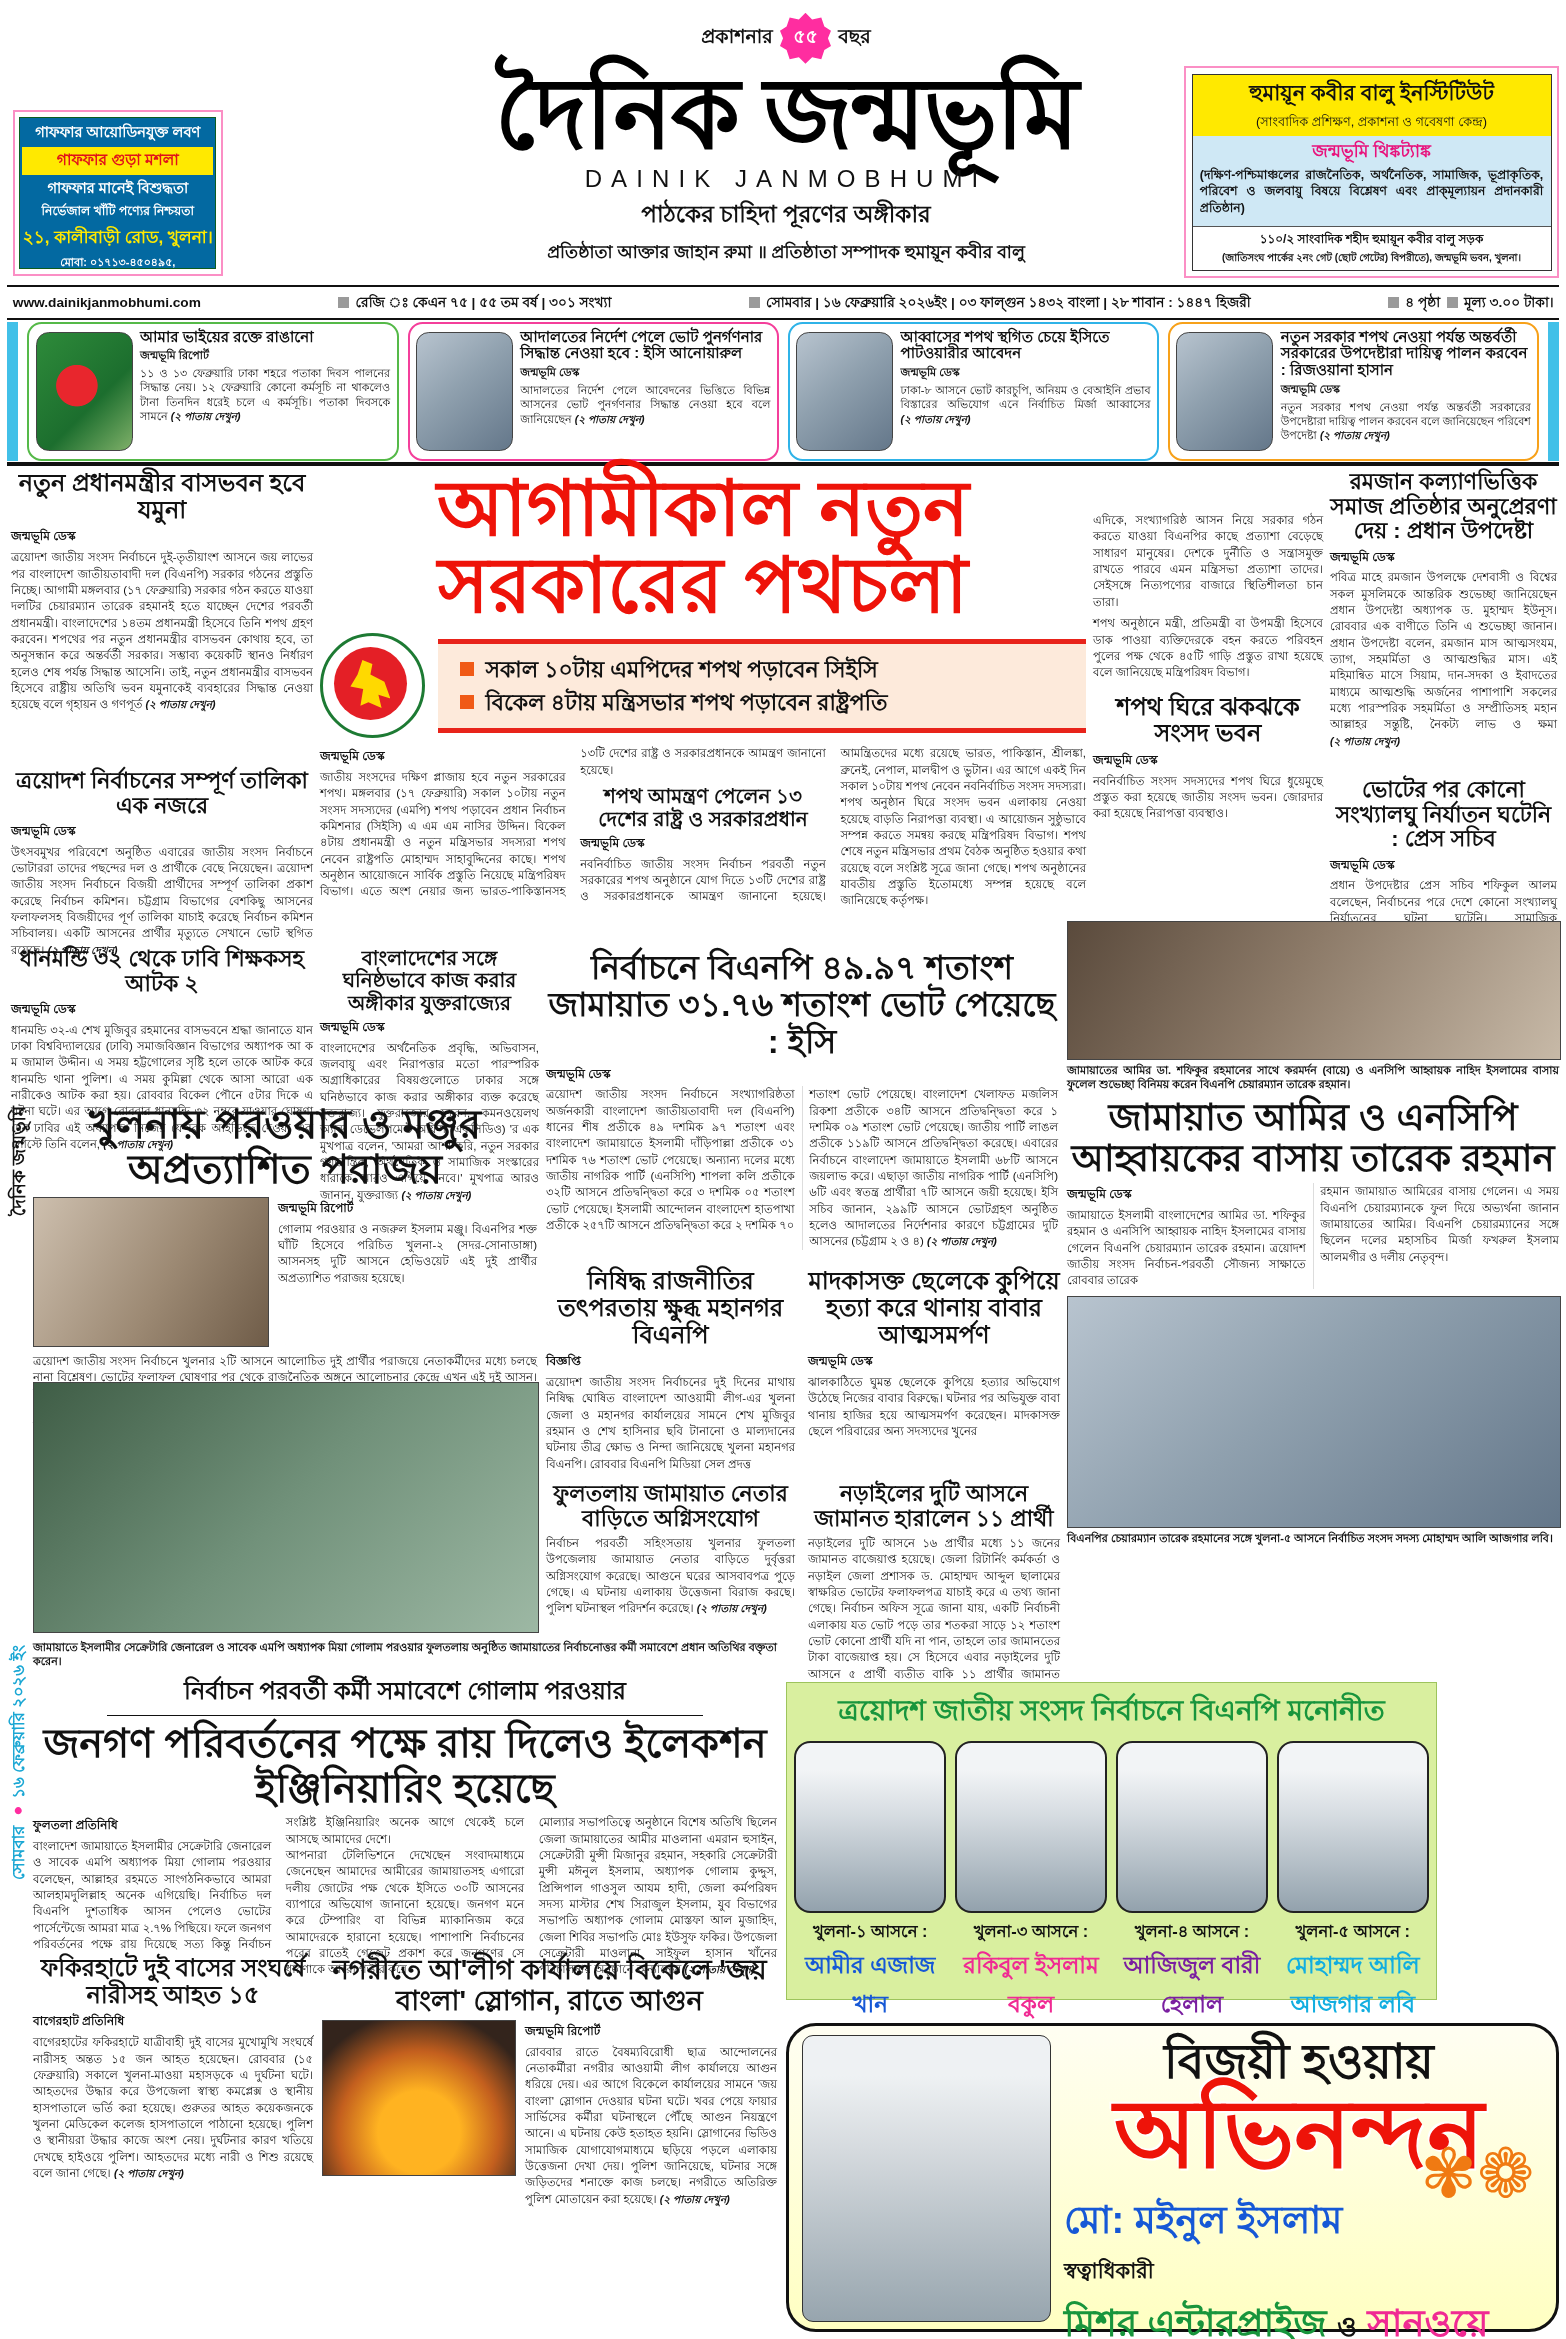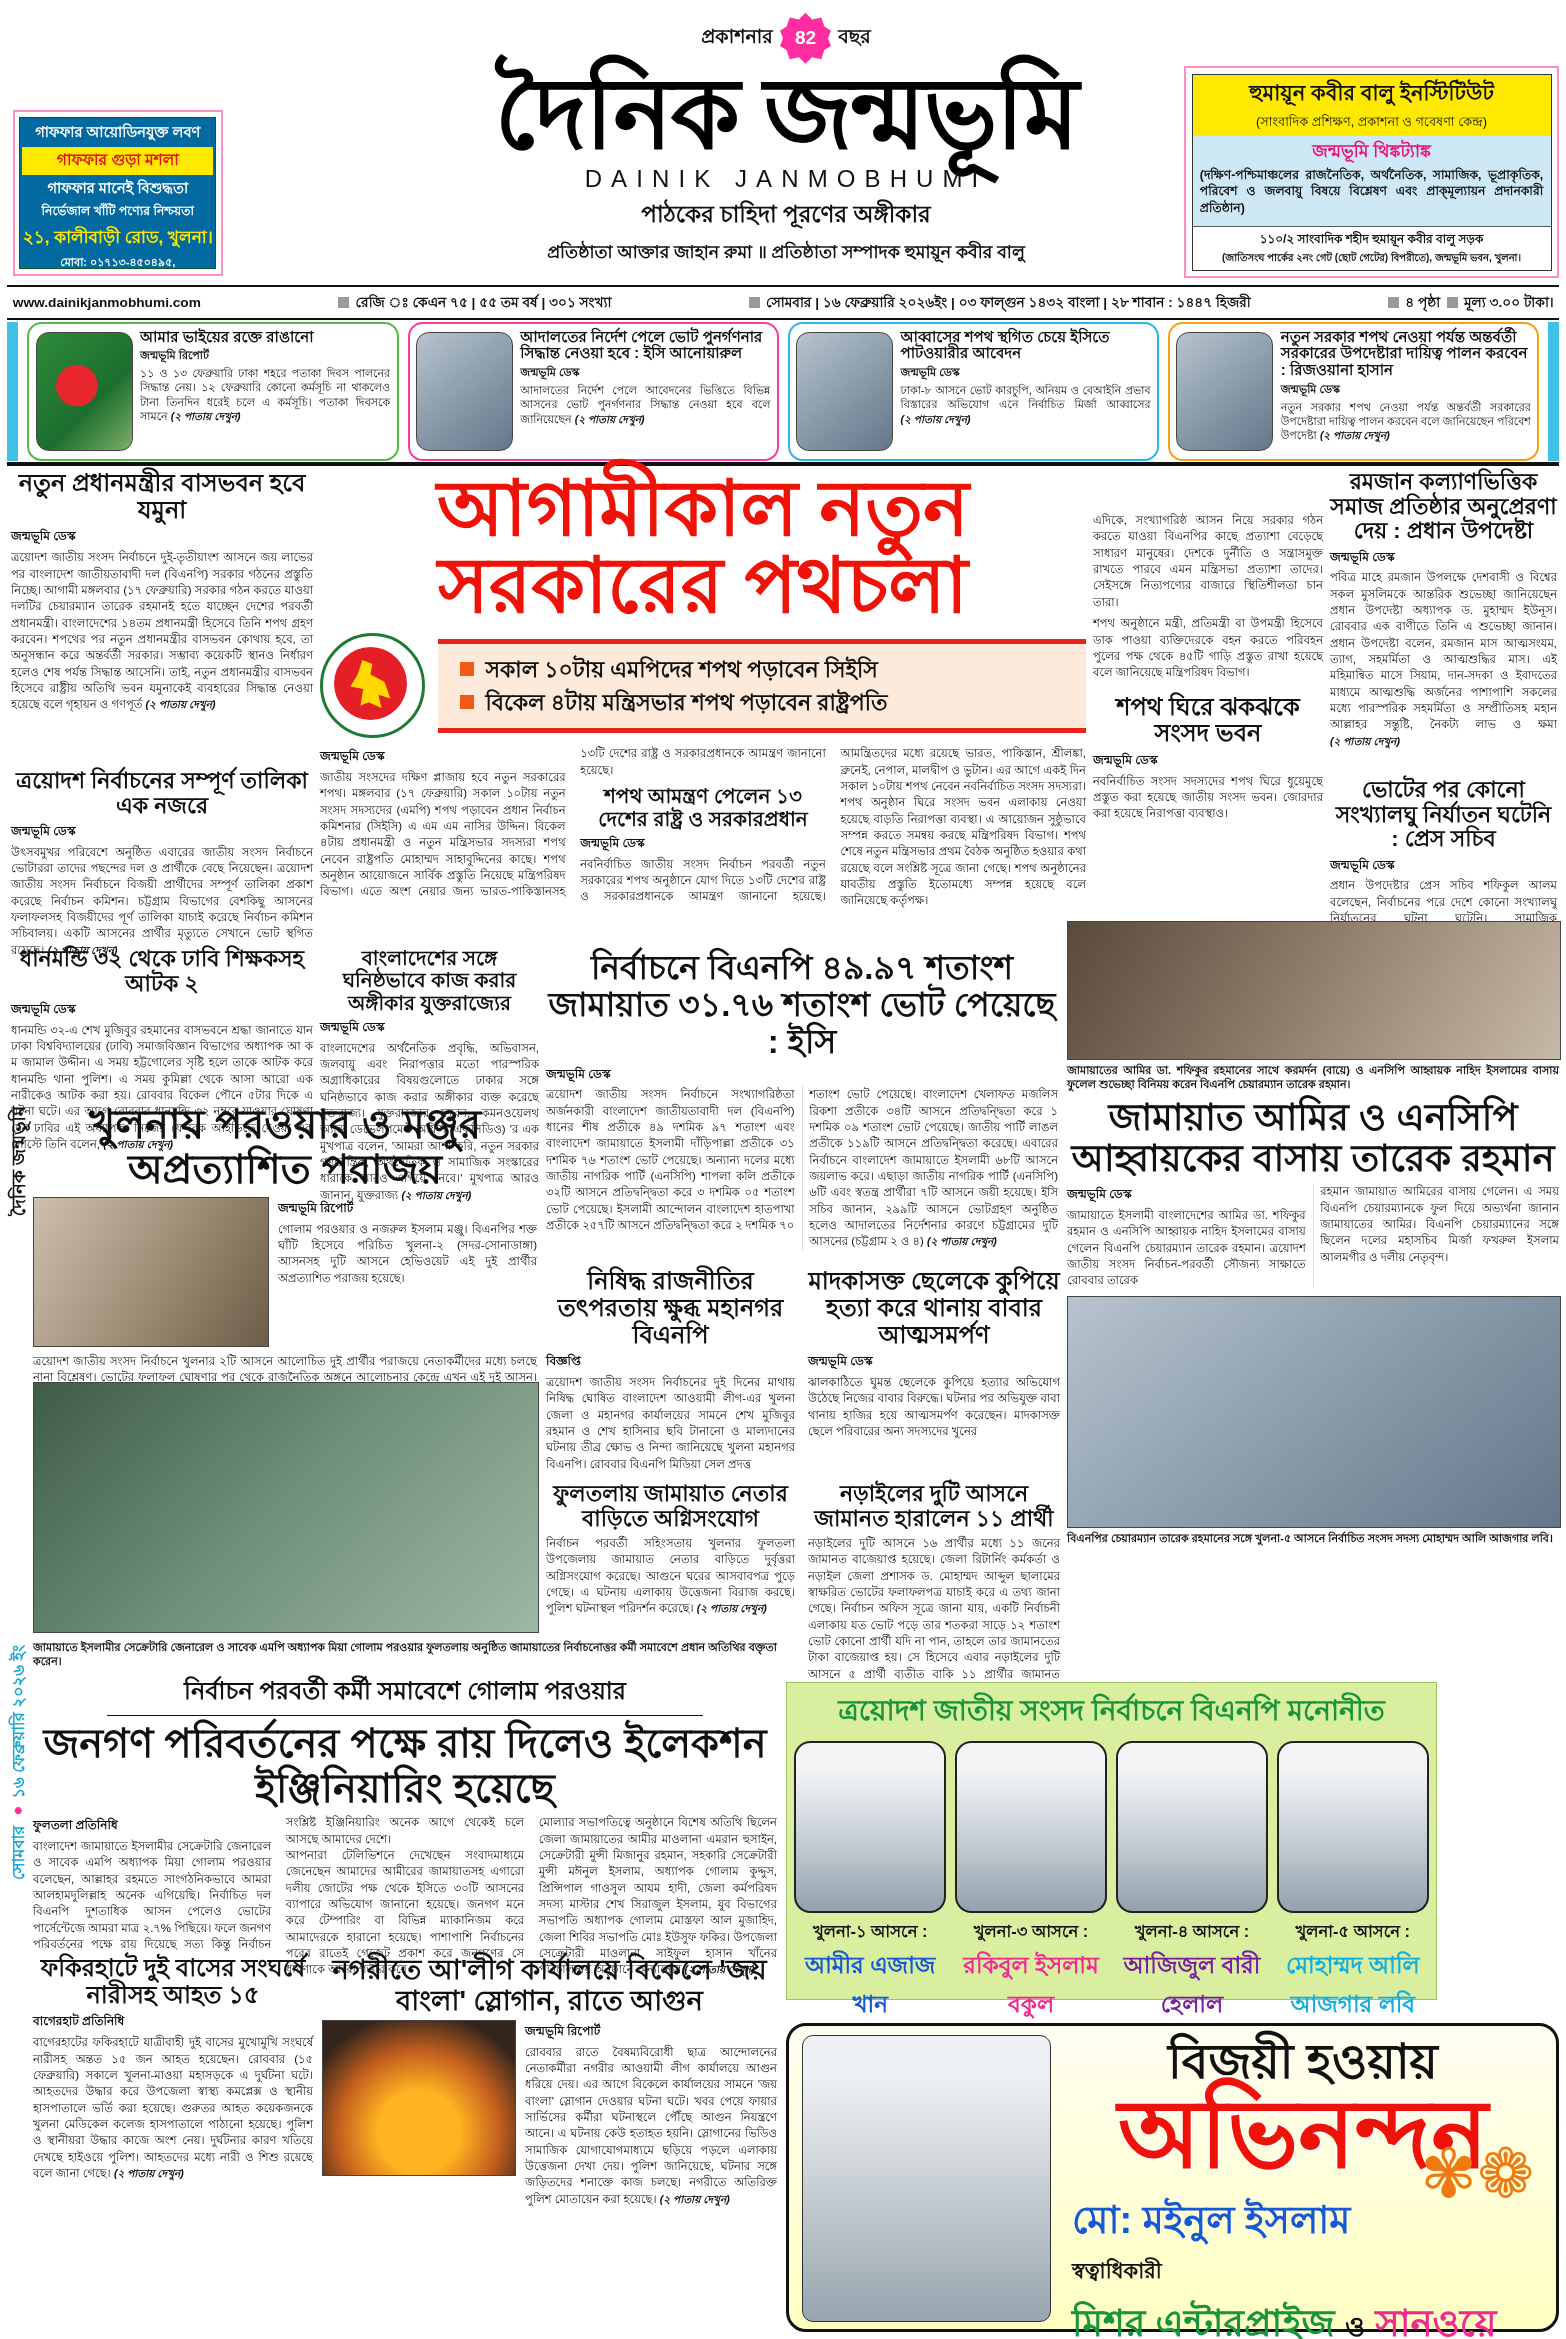--- a/index.html
+++ b/index.html
@@ -82,22 +82,22 @@
   .band{position:absolute;left:786px;top:1682px;width:651px;height:318px;background:#d9ef9f;border:1.8px solid #9dc45c;padding:5.5px 7.3px;box-sizing:border-box;}
   .band-title{color:#18953c;font-size:28px;font-weight:900;text-align:center;margin:0 0 5.5px;}
   .cards{display:flex;gap:9.1px;justify-content:space-between;}
   .card{flex:1;text-align:center;}
   .card-ph{width:100%;height:172px;background:#fff;border:2.7px solid #222;border-radius:16.4px;box-sizing:border-box;
     background:linear-gradient(180deg,#f2f4f6 0 16%,#d7dde2 42%,#93a2ad 100%);}
   .card-seat{font-size:16.4px;font-weight:900;margin-top:5.5px;}
   .card-name{font-size:23px;font-weight:900;margin-top:1.8px;}
   .nm0{color:#1658d6;} .nm1{color:#f02a93;} .nm2{color:#7a1fa0;} .nm3{color:#12aee0;}
   
-  .congrats{position:absolute;left:786px;top:2023px;width:773px;height:309px;border:3.7px solid #111;border-radius:20px;
-    background:linear-gradient(180deg,#fffef2,#ffffc2);display:flex;gap:12px;padding:9.1px 12.8px;box-sizing:border-box;}
+  .congrats{position:absolute;left:786px;top:2023px;width:773px;height:309px;border:3.7px solid #111;border-radius:30px;
+    background:linear-gradient(180deg,#fffef2,#ffffc2);display:flex;gap:4px;padding:9.1px 12.8px;box-sizing:border-box;}
   .cg-ph{width:247px;height:100%;border:1.8px solid #333;border-radius:11px;flex:none;
     background:linear-gradient(180deg,#eef1f3 0 14%,#d5dade 40%,#97a5ae 100%);}
   .cg-right{flex:1;text-align:center;position:relative;}
   .cg-win{font-size:48px;font-weight:900;color:#111;line-height:1.05;margin-top:1.8px;}
   .cg-congr{font-size:95px;font-weight:900;color:#ee1309;line-height:1.0;text-shadow:1.8px 1.8px 0 #fff,-1.8px -1.8px 0 #fff;}
   .cg-name{font-size:38px;font-weight:900;color:#1658d6;text-align:left;margin:7.3px 0 0 9.1px;}
   .cg-role{font-size:21px;font-weight:800;text-align:left;margin:1.8px 0 0 9.1px;}
   .cg-org{font-size:37px;font-weight:900;text-align:left;margin:3.7px 0 0 9.1px;}
   .cg-org .g{color:#18953c;} .cg-org .o{color:#111;font-size:27.4px;} .cg-org .p{color:#f02a93;}
   .flower{position:absolute;right:9.1px;top:99px;font-size:68px;color:#f07a12;}
@@ -119,21 +119,21 @@
       <div class="adL3">গাফফার মানেই বিশুদ্ধতা</div>
       <div class="adL4">নির্ভেজাল খাঁটি পণ্যের নিশ্চয়তা</div>
       <div class="adL5">২১, কালীবাড়ী রোড, খুলনা।</div>
       <div class="adL6">মোবা: ০১৭১৩-৪৫০৪৯৫, ০১৭১১-১৩৩০১৭</div>
     </div>
   </div>
 
   <div class="masthead">
     <div class="badge-row">
       <span class="badge-lbl">প্রকাশনার</span>
-      <span class="badge-star">82</span>
+      <span class="badge-star">৫৫</span>
       <span class="badge-lbl">বছর</span>
     </div>
     <div class="mast-title">দৈনিক জন্মভূমি</div>
     <div class="mast-en">DAINIK JANMOBHUMI</div>
     <div class="mast-tag">পাঠকের চাহিদা পূরণের অঙ্গীকার</div>
     <div class="mast-founder">প্রতিষ্ঠাতা আক্তার জাহান রুমা ॥ প্রতিষ্ঠাতা সম্পাদক হুমায়ূন কবীর বালু</div>
   </div>
 
   <div class="adR">
     <div class="adR-in">

